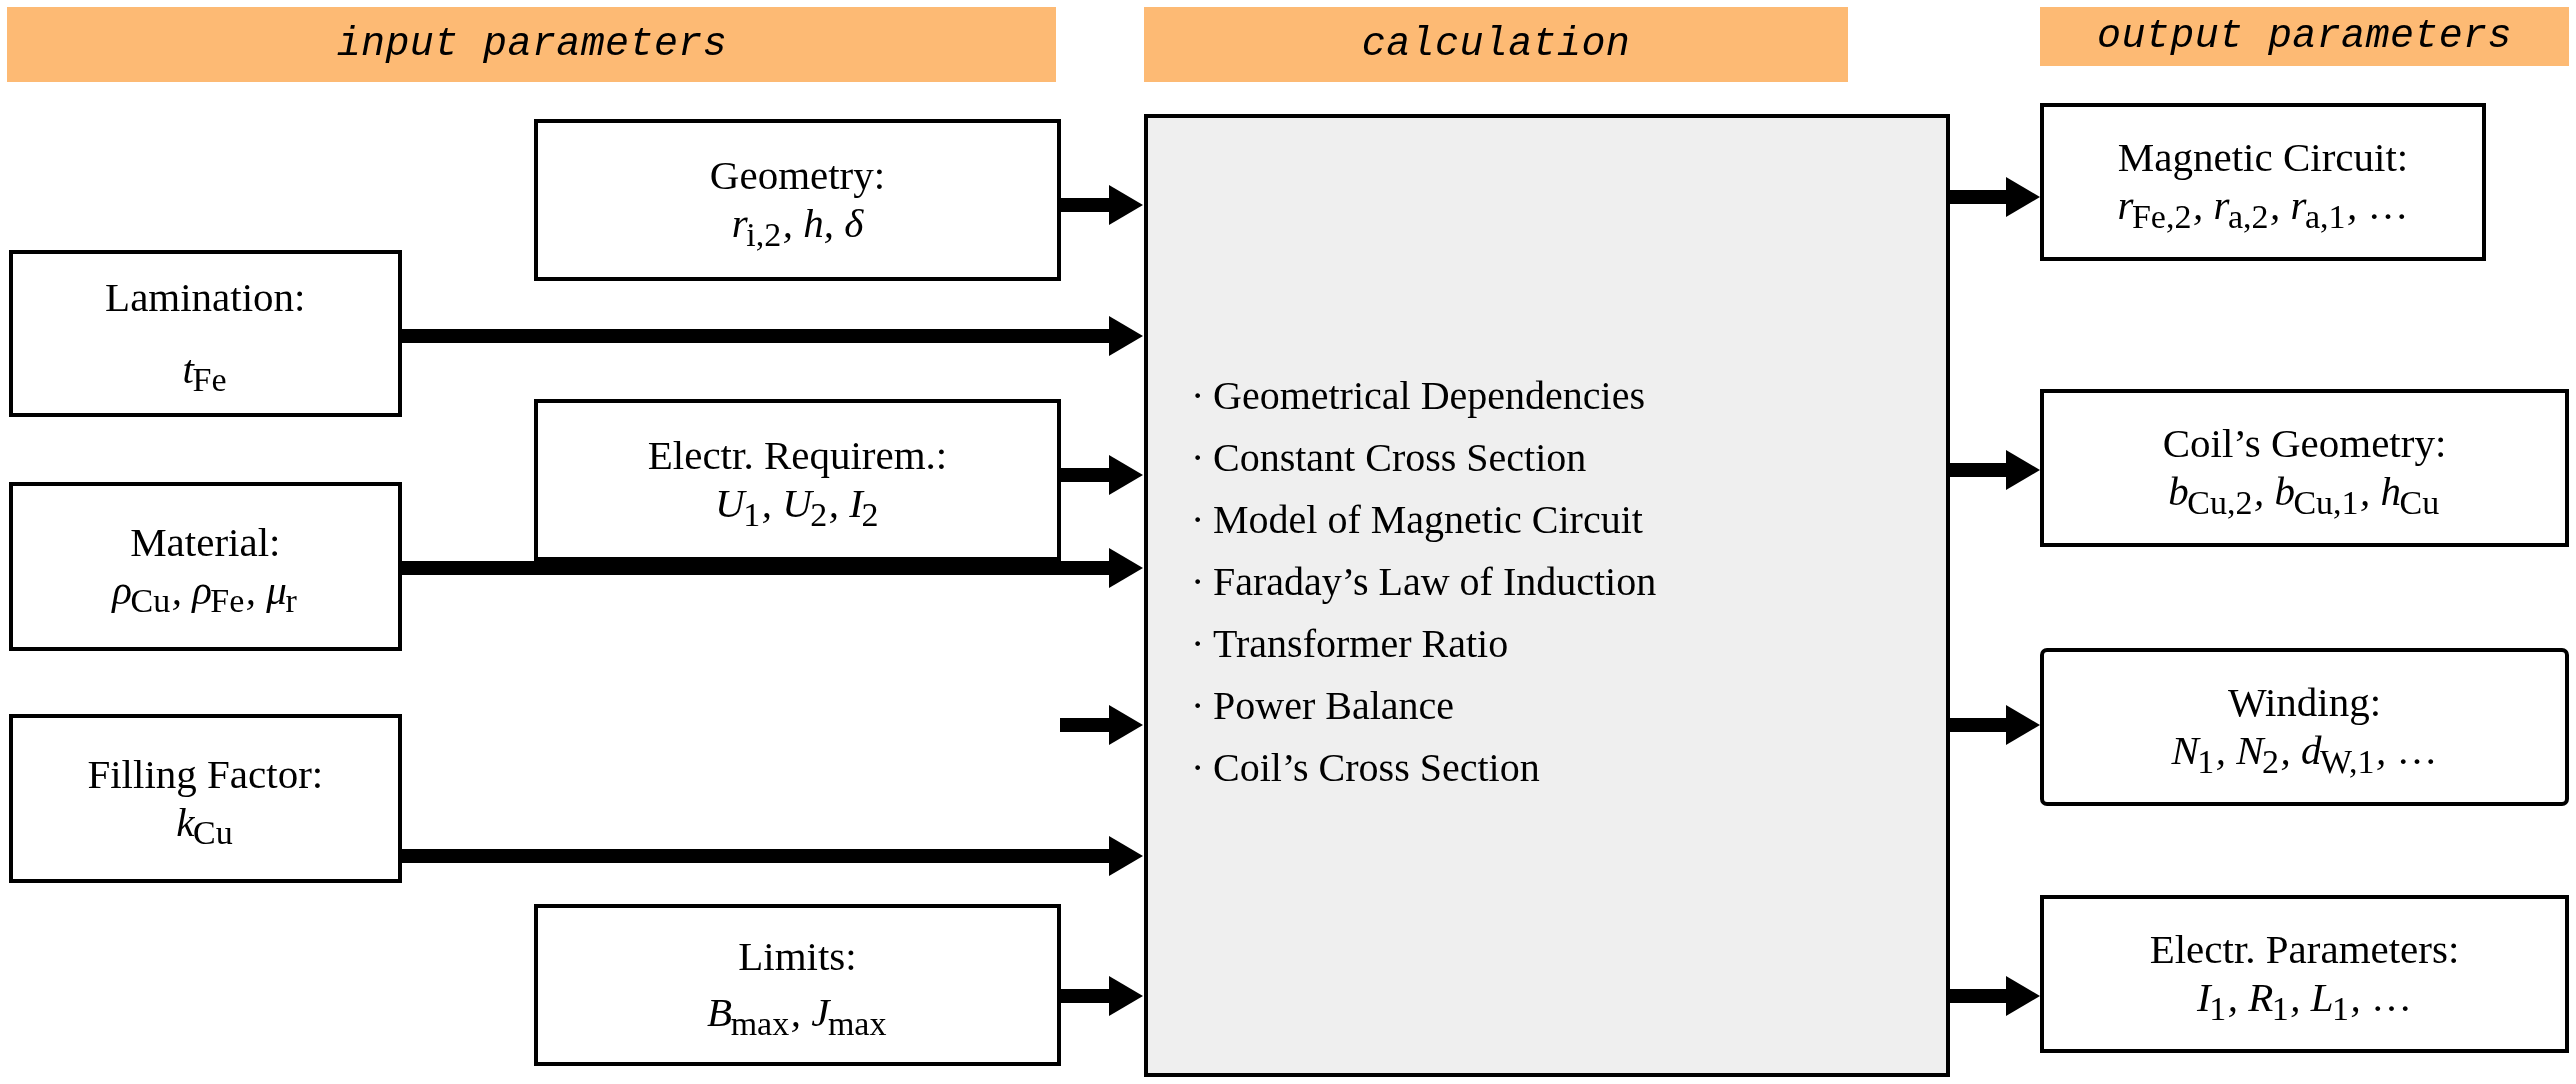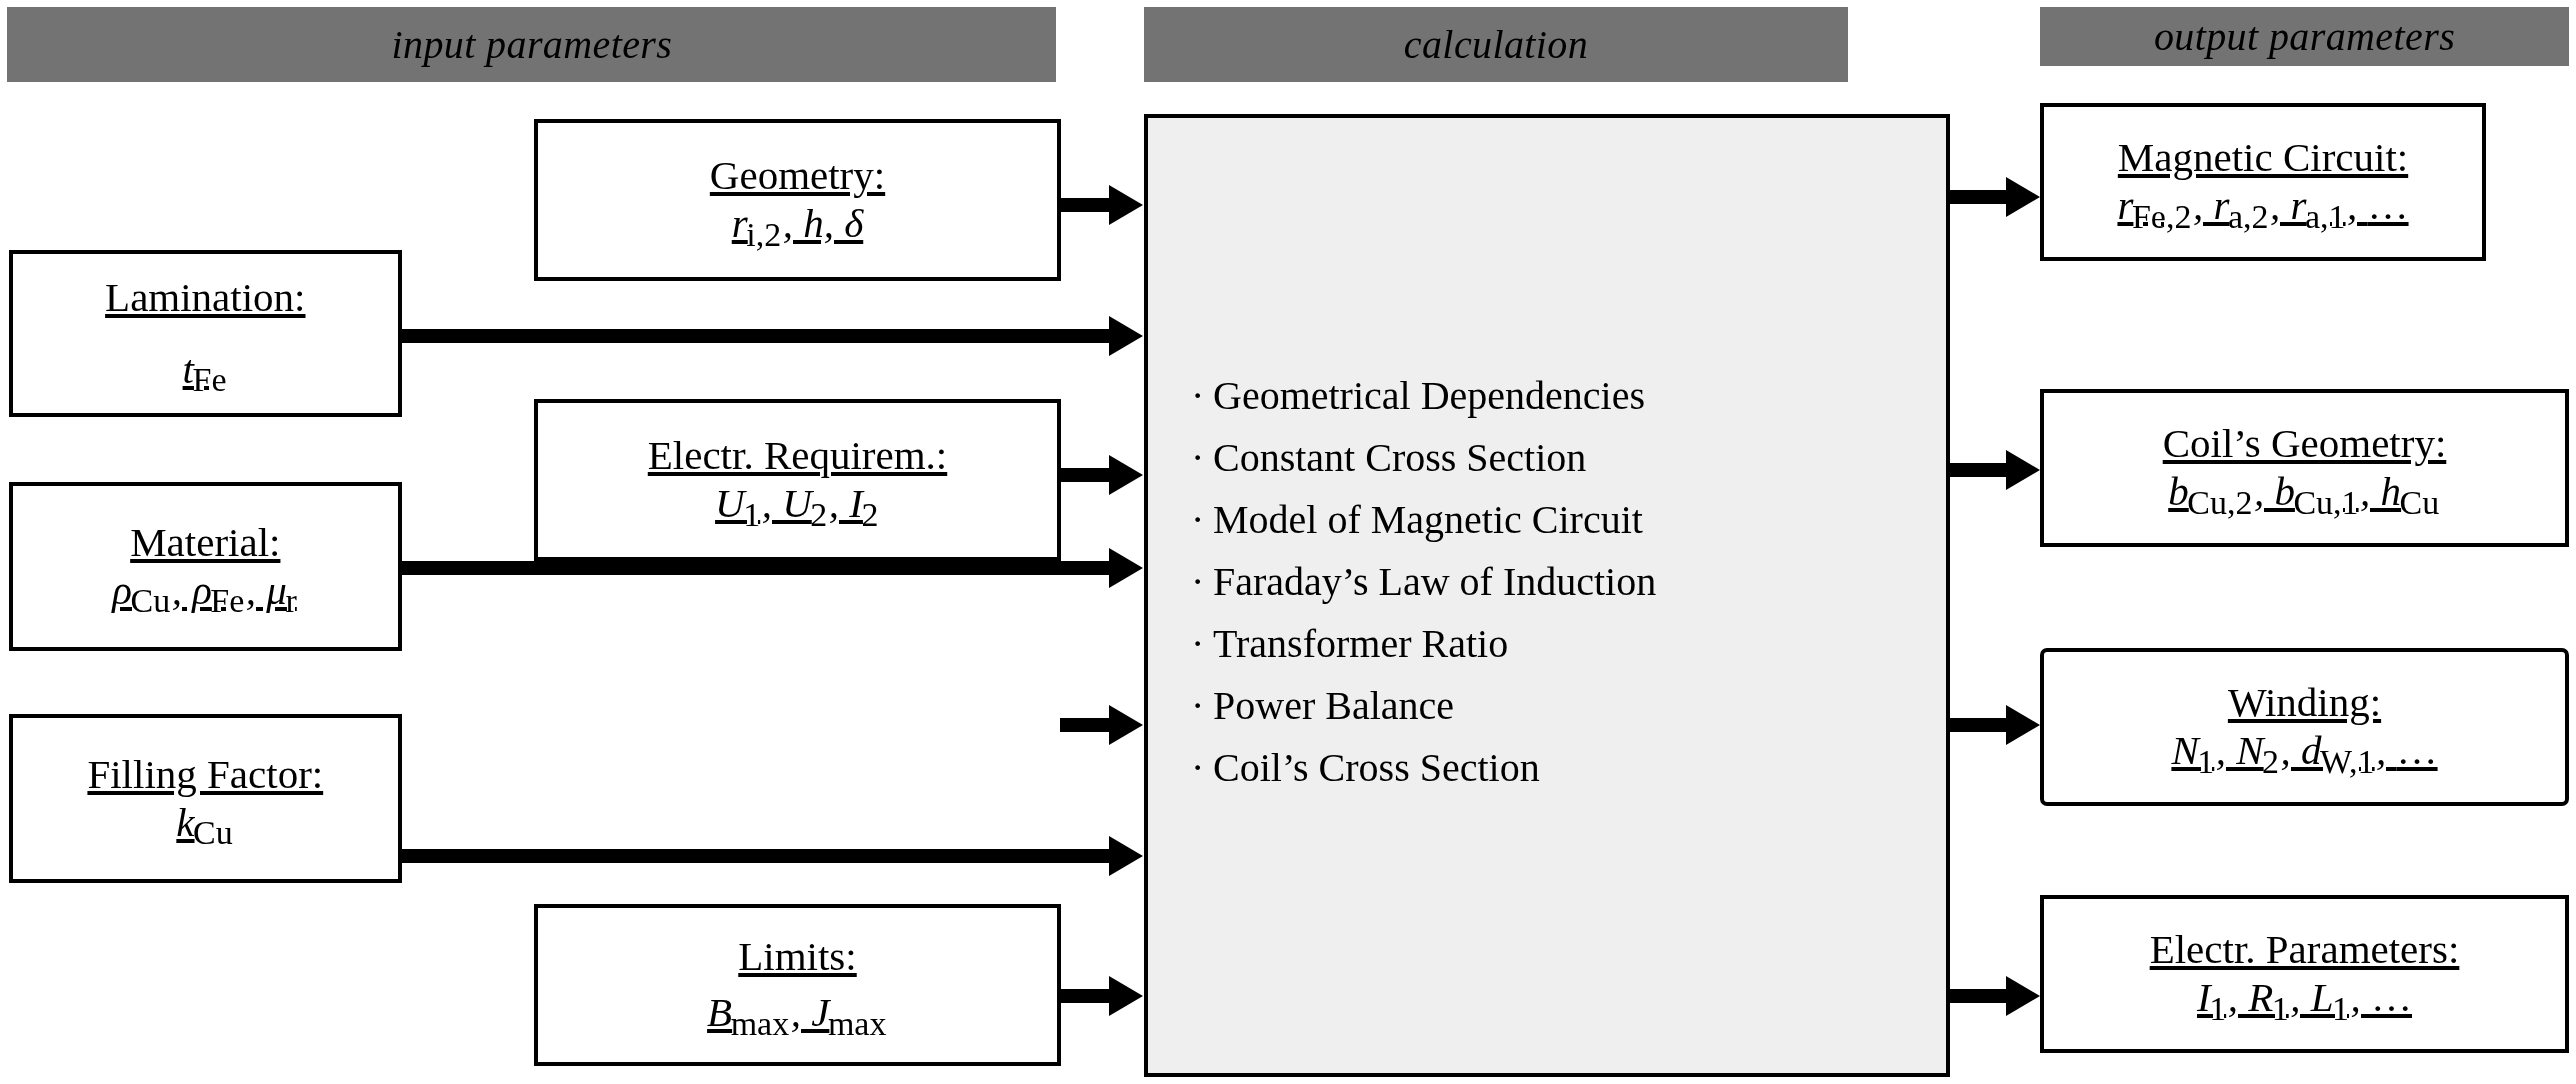--- a/index.html
+++ b/index.html
@@ -12,25 +12,26 @@
     width: 2576px;
     height: 1085px;
     background: #ffffff;
     font-family: "Liberation Serif", "DejaVu Serif", serif;
     overflow: hidden;
   }
 
   
   .hdr {
     position: absolute;
-    background: #737373;
+    background: #fdba74;
     display: flex;
     align-items: center;
     justify-content: center;
     color: #000;
+    font-family: Liberation Mono, monospace;
   }
   .hdr span {
     font-style: italic;
     font-size: 40px;
     letter-spacing: 0.4px;
     white-space: nowrap;
   }
   #hdr-input  { left: 7.4px;   top: 7.4px; width: 1049px; height: 75px; }
   #hdr-calc   { left: 1144px; top: 7.4px; width: 704px; height: 75px; }
   #hdr-output { left: 2040px; top: 7.4px; width: 529px;  height: 59px; }
@@ -41,21 +42,20 @@
     box-sizing: border-box;
     border: 4.4px solid #000;
     background: #ffffff;
     display: flex;
     flex-direction: column;
     align-items: center;
     justify-content: center;
     color: #000;
     text-align: center;
     line-height: 1.06;
-    text-decoration: underline;
   }
   .pbox .t1 {
     font-size: 41px;
     white-space: nowrap;
   }
   .pbox .t2 {
     font-size: 41px;
     font-style: italic;
     white-space: nowrap;
     margin-top: 4.4px;

